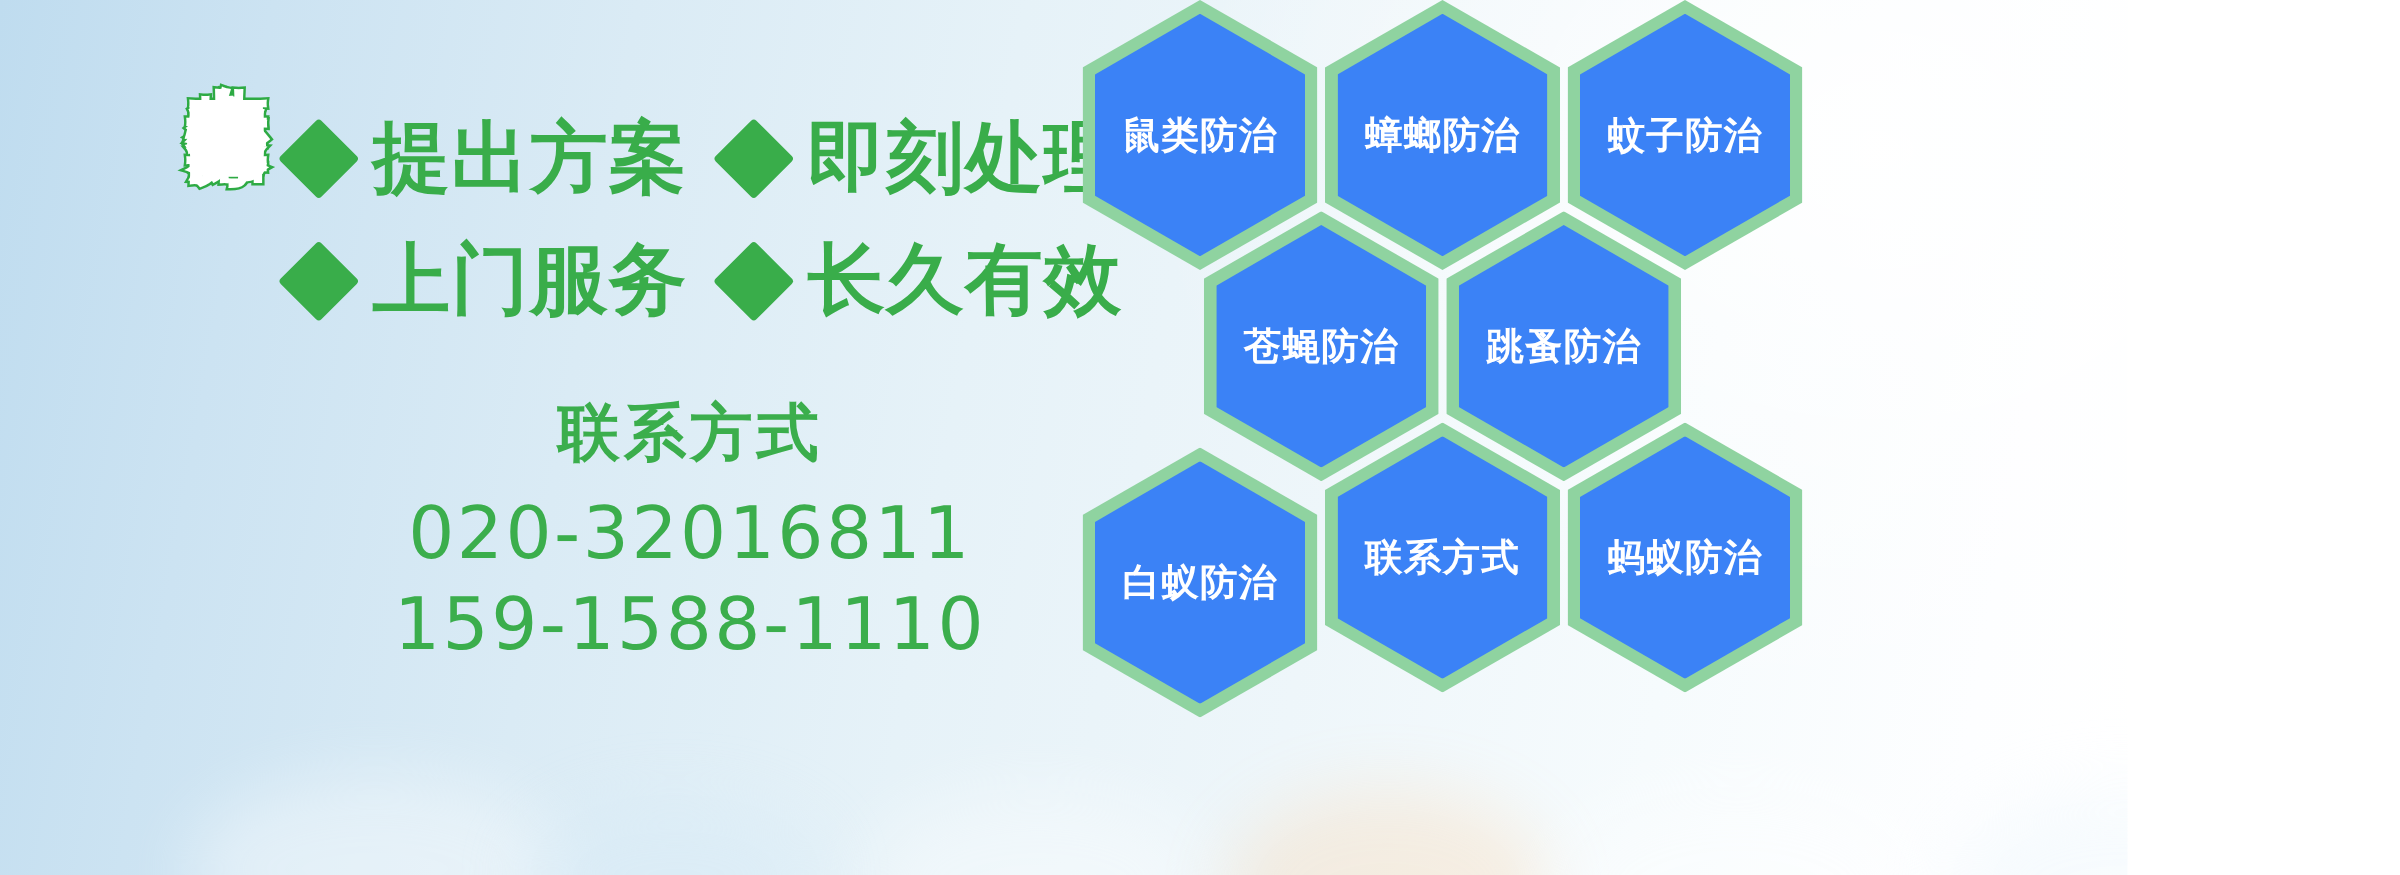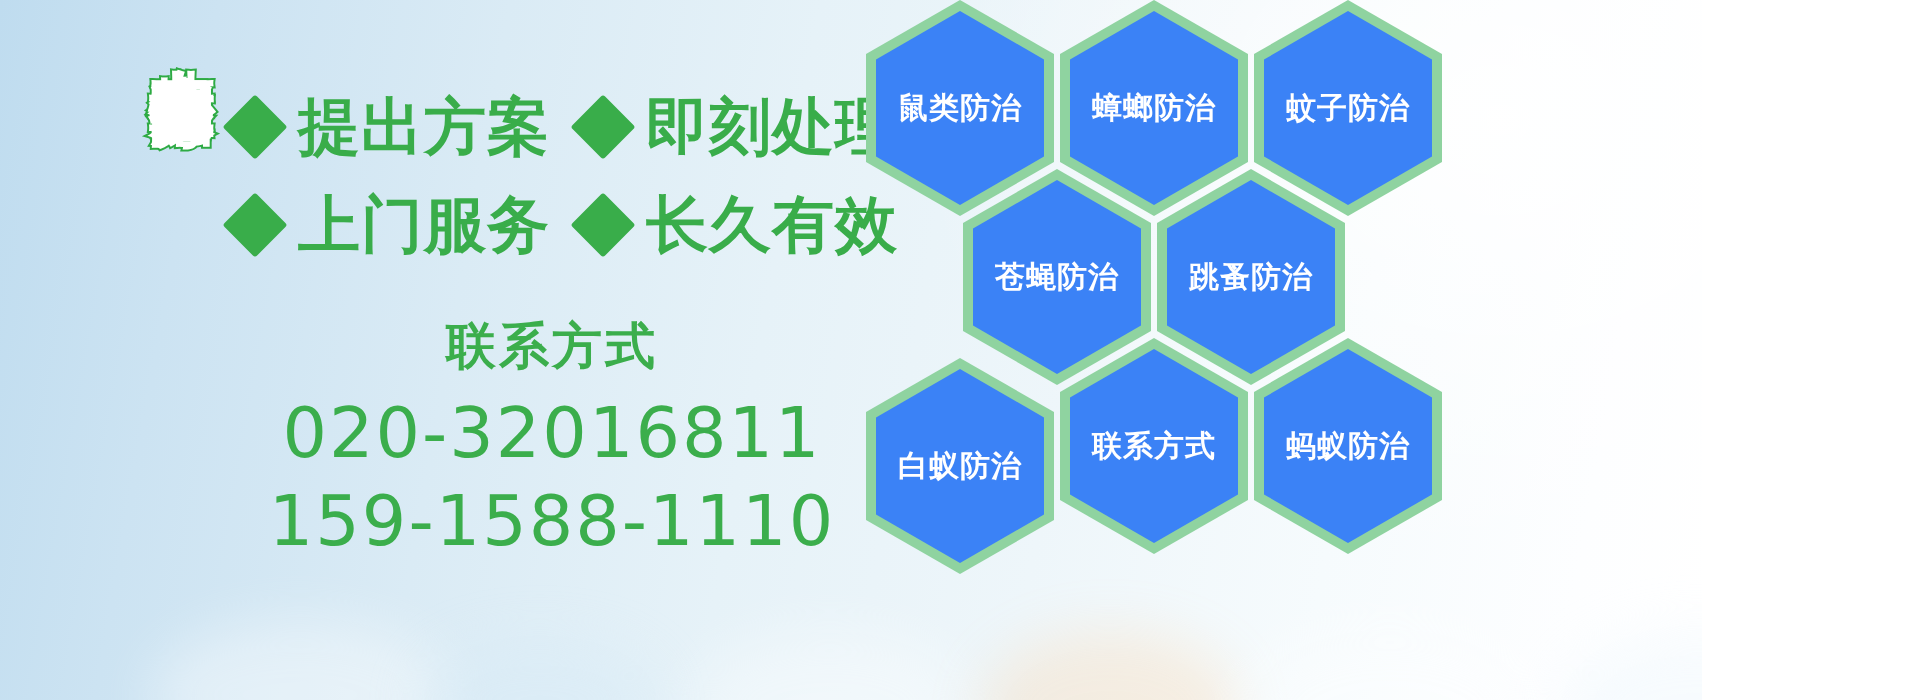--- a/index.html
+++ b/index.html
@@ -70,21 +70,21 @@
   #contact{
     position:absolute;left:232px;top:316px;width:640px;
     text-align:center;
   }
   #contact-title{
     font-size:50px;font-weight:bold;color:#3bae4c;
     letter-spacing:3px;line-height:1.2;
     margin:0 0 14px 0;
   }
   .phone{
-    font-size:70px;color:#3bae4c;font-weight:normal;
+    font-size:58px;color:#3bae4c;font-weight:normal;
     letter-spacing:2px;line-height:1.25;
     font-family:"DejaVu Sans","Liberation Sans",sans-serif;
   }
 
   
   #hex-grid{position:absolute;left:862px;top:-8px;width:600px;height:580px;}
   .hex{
     position:absolute;
     width:188px;height:216px;
     background:#8fd3a0;

